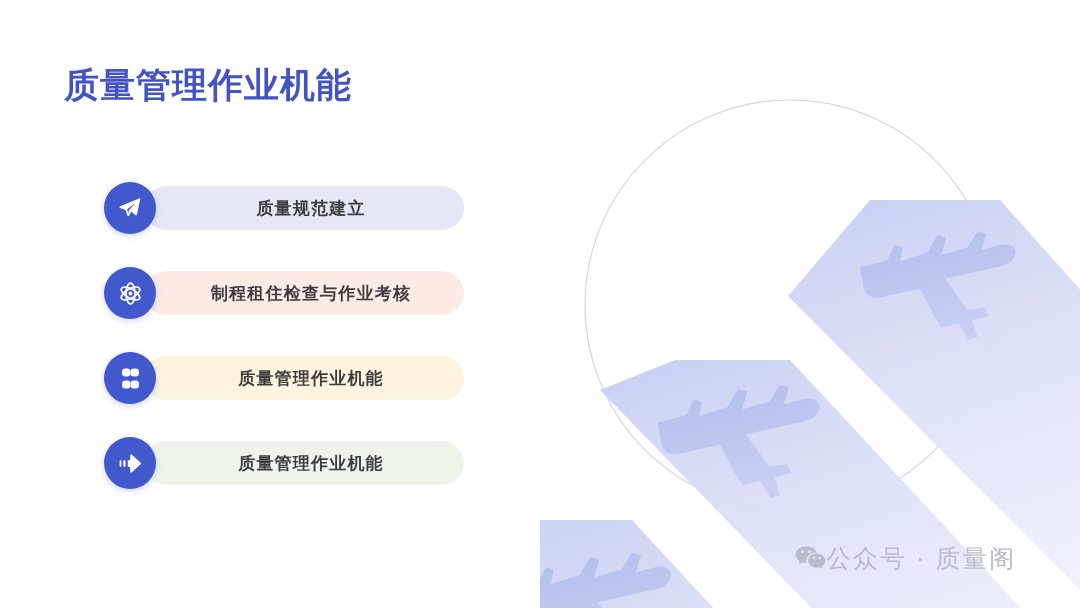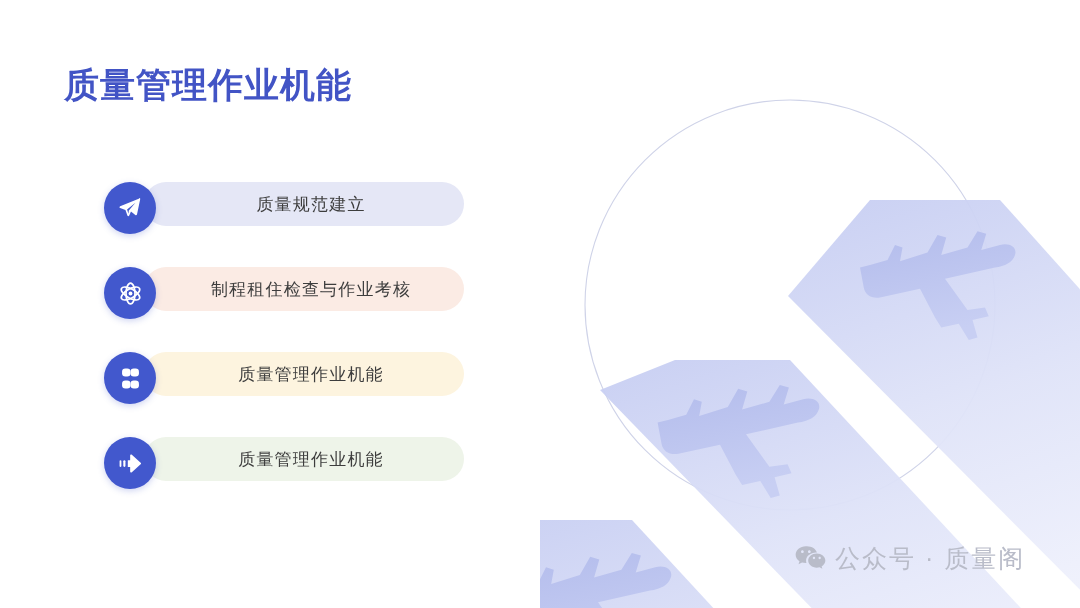--- a/index.html
+++ b/index.html
@@ -48,20 +48,22 @@
     position: absolute;
     left: 104px;
     top: 182px;
     width: 360px;
   }
   .feature-row {
     position: relative;
     height: 52px;
     margin-bottom: 33px;
     display: flex;
+    align-items: center;
+    font-weight: bold;
   }
   .feature-row:last-child { margin-bottom: 0; }
 
   .icon-badge {
     position: relative;
     z-index: 2;
     flex: 0 0 auto;
     width: 52px;
     height: 52px;
     border-radius: 50%;
@@ -93,21 +95,20 @@
     white-space: nowrap;
   }
 
   
   #watermark {
     position: absolute;
     left: 795px;
     top: 542px;
     display: flex;
     align-items: center;
-    gap: 9px;
     opacity: 1;
   }
   #watermark .wm-text {
     font-size: 25px;
     color: #b9bcc9;
     letter-spacing: 2px;
     white-space: nowrap;
   }
   #watermark .wm-icon svg { display: block; }
 </style>

